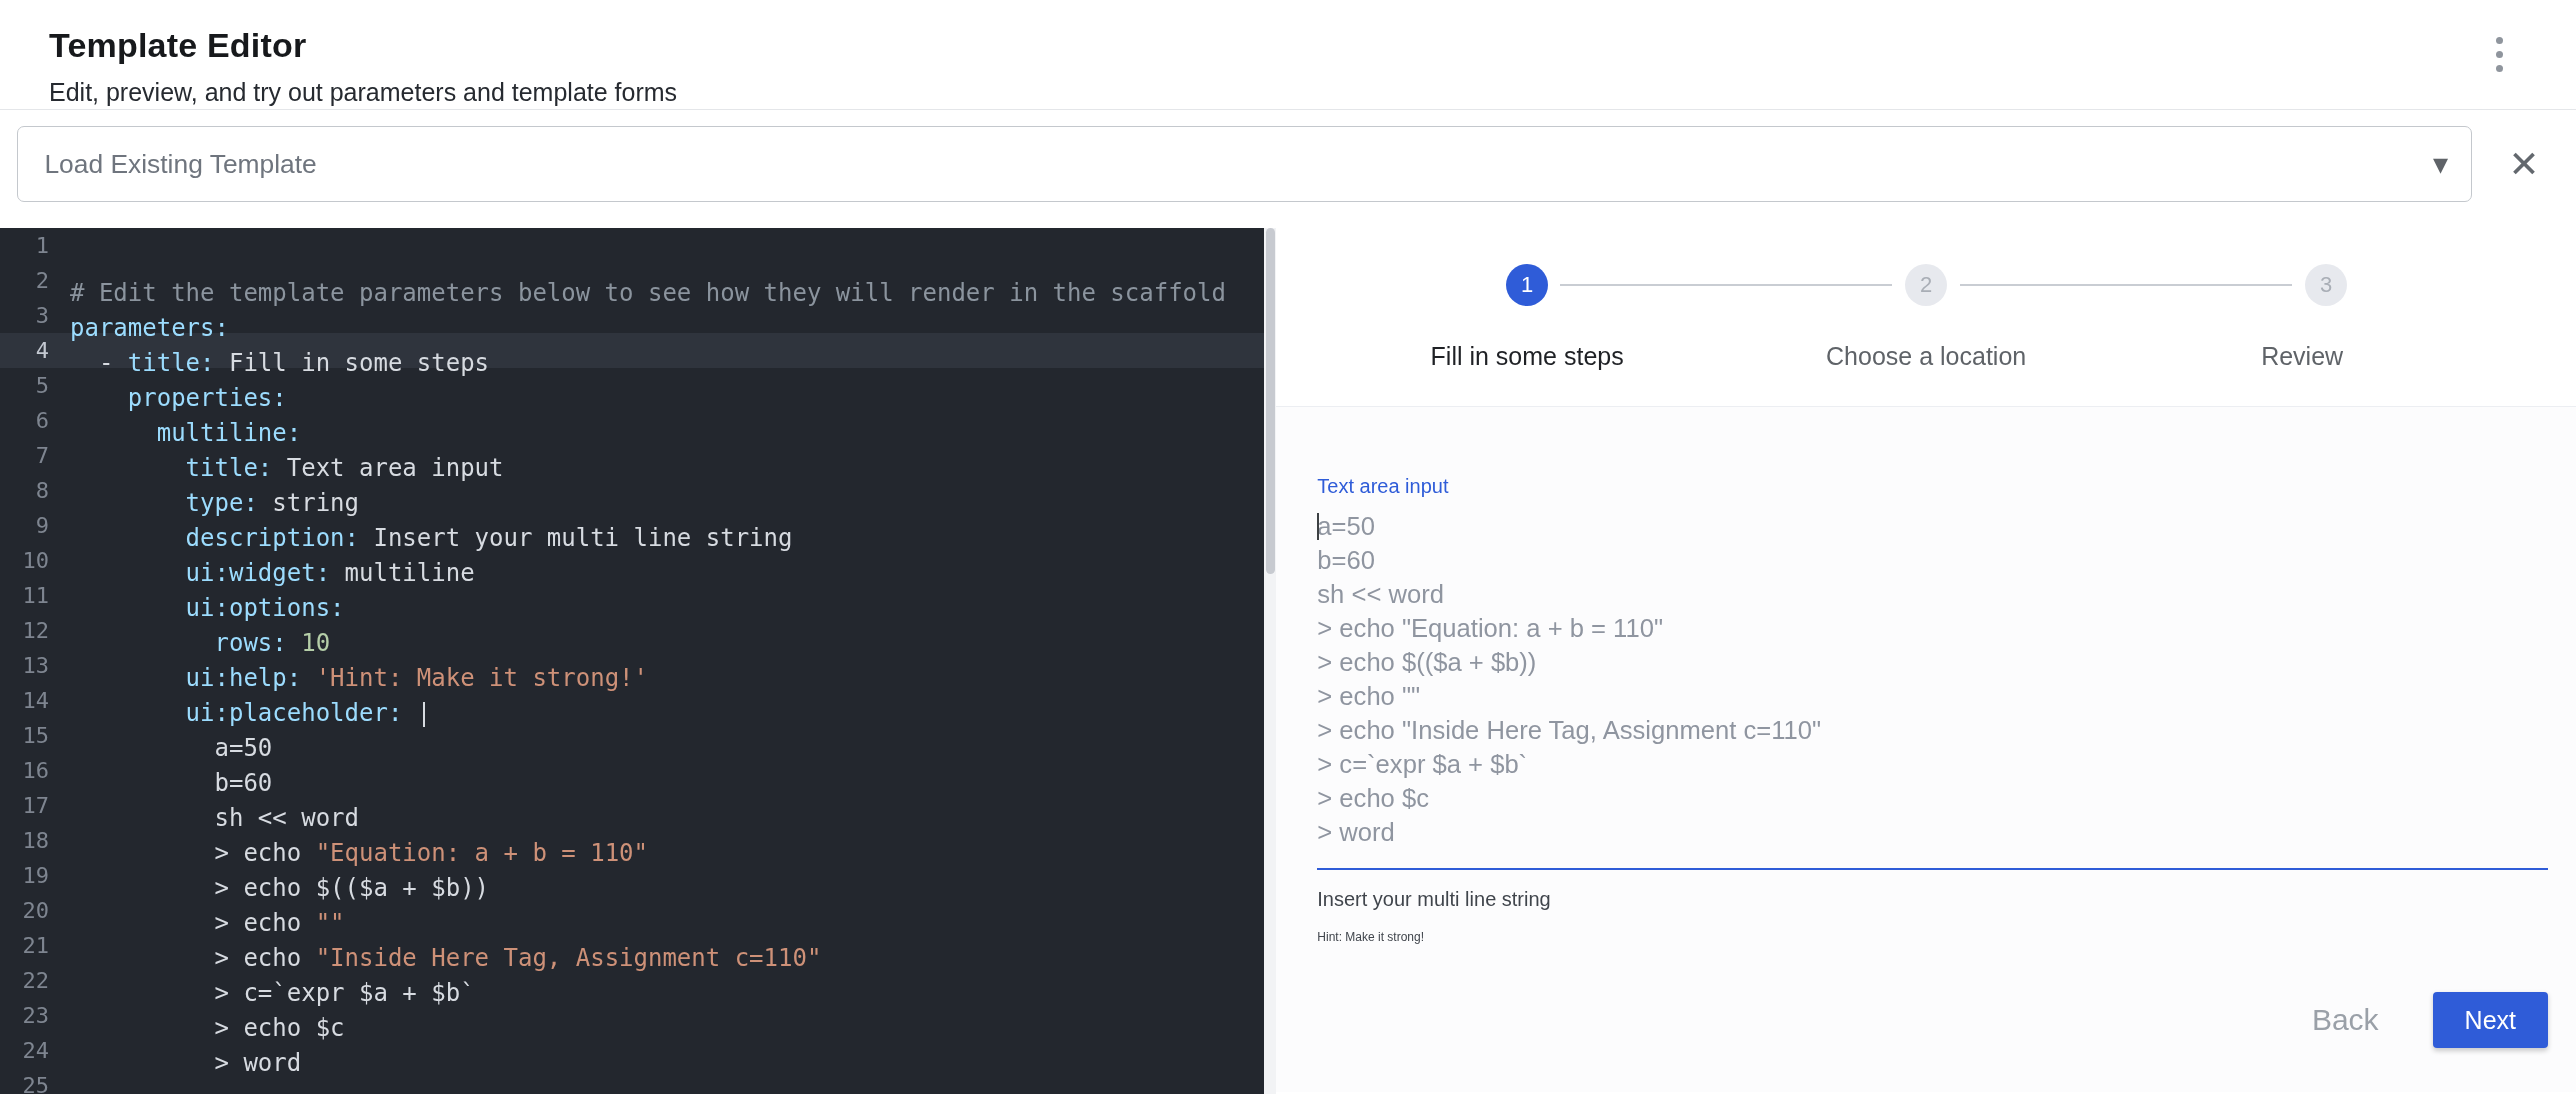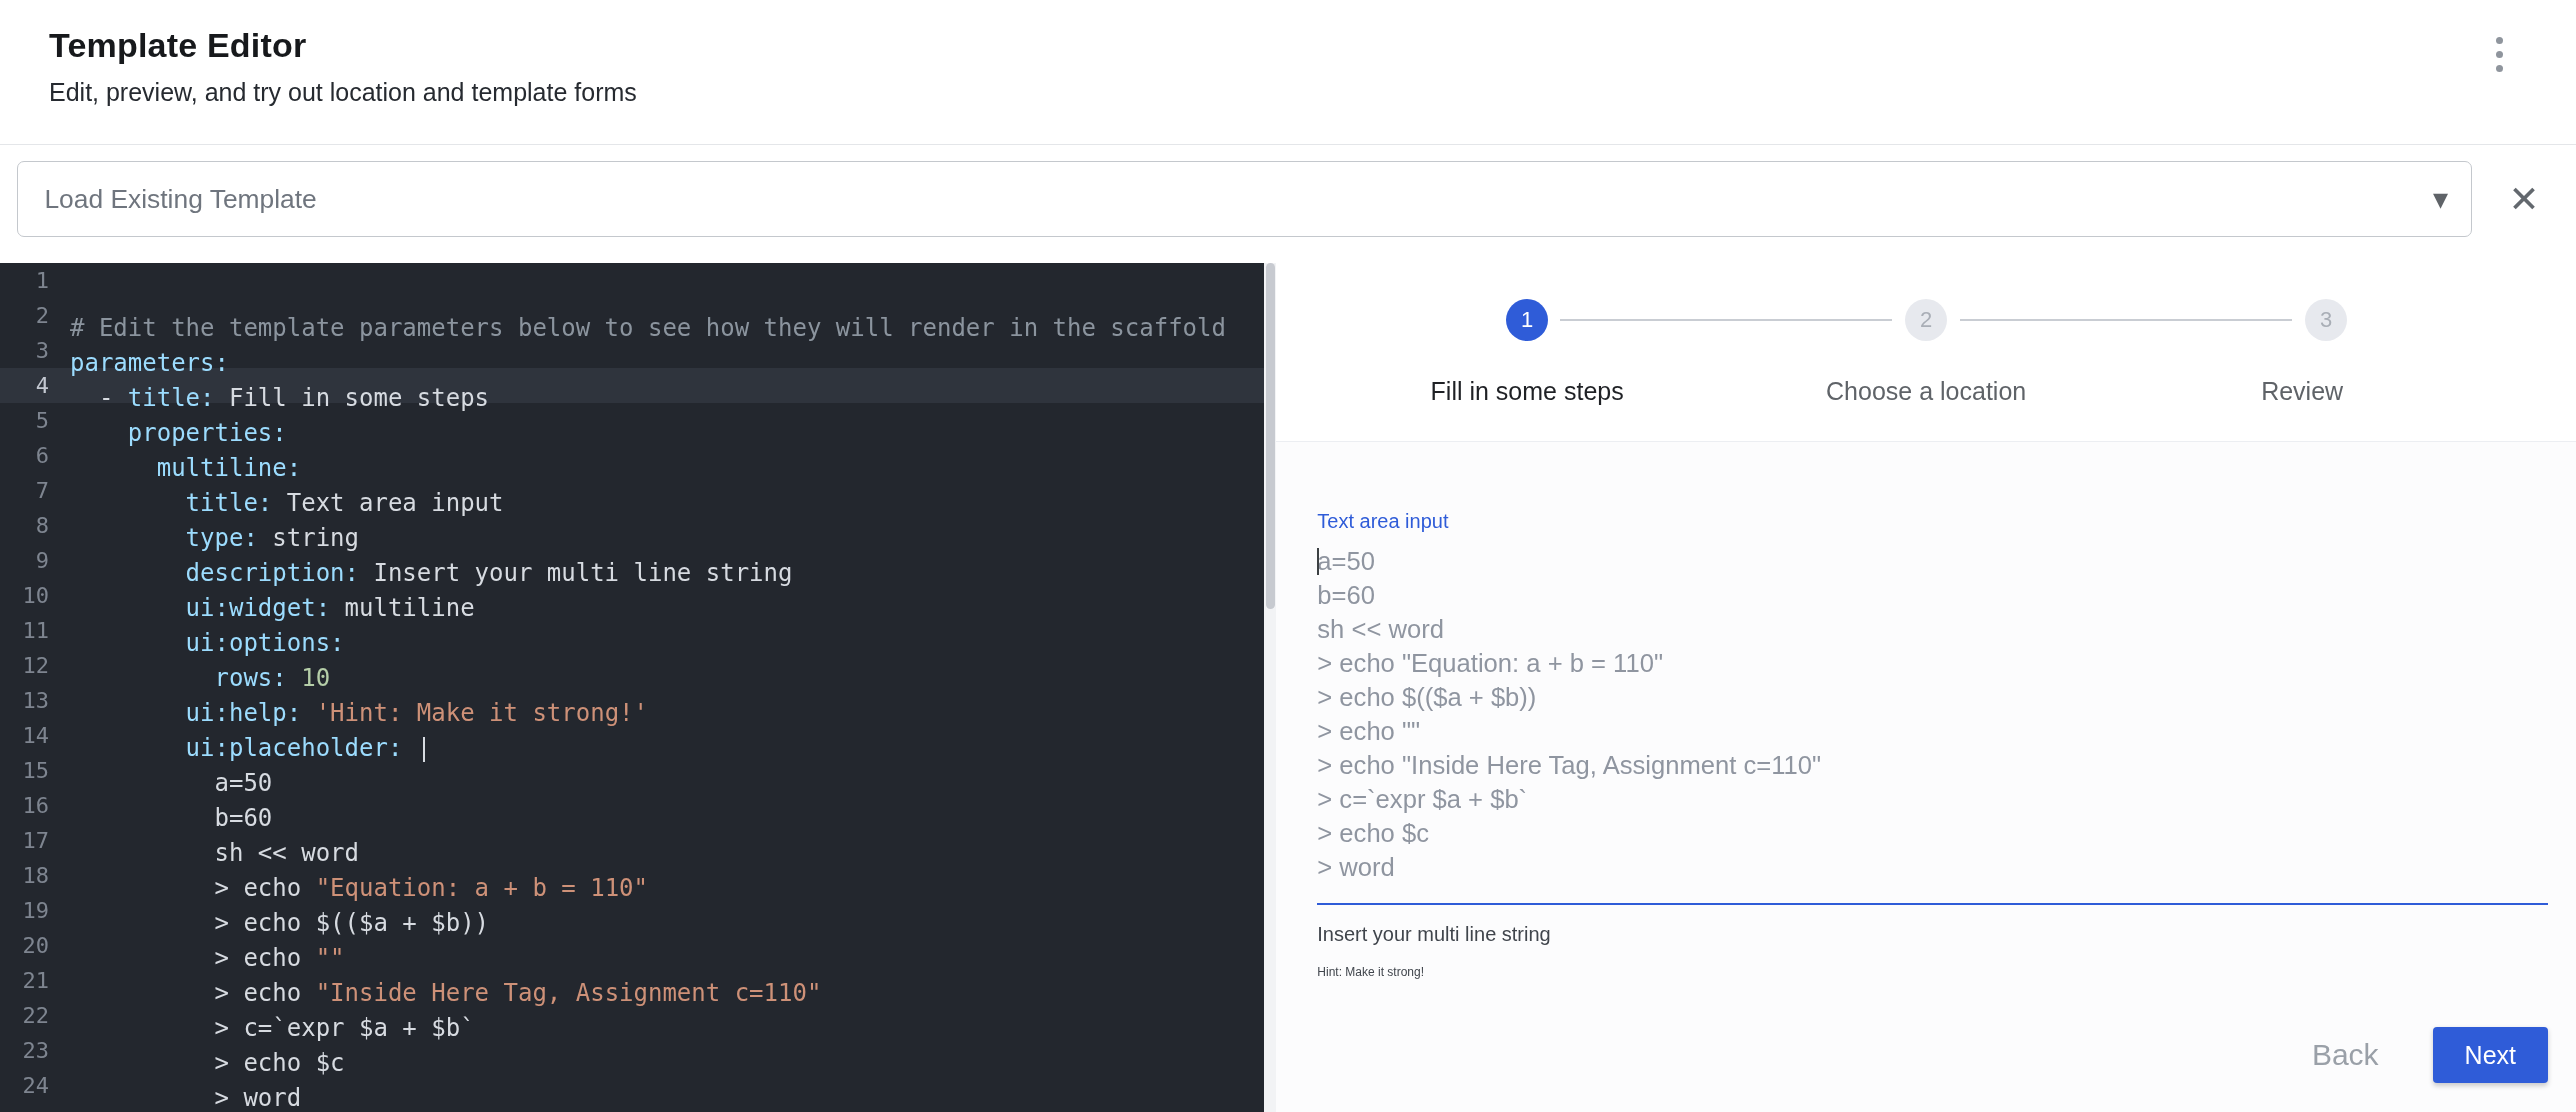--- a/index.html
+++ b/index.html
@@ -3,21 +3,21 @@
 <meta charset="utf-8">
 <style>
   html,body{margin:0;padding:0;}
   body{
     width:2576px;height:1113px;overflow:hidden;background:#ffffff;
     font-family:"Liberation Sans", sans-serif;color:#1b1d21;
     --accent:#2f5cd8;--editor-bg:#23272e;--active-line:#2f343d;--gutter:#7e8590;
     --code-text:#d7dbe1;--key:#9cdcfe;--string:#ce9178;--number:#b5cea8;--comment:#8b949e;
   }
   
-  .app-header{height:145px;box-sizing:border-box;border-bottom:1.8px solid #e4e6e9;
+  .app-header{height:110px;box-sizing:border-box;border-bottom:1.8px solid #e4e6e9;
     padding:26.4px 0 0 49px;position:relative;}
   .app-title{font-size:34px;font-weight:700;letter-spacing:0.2px;color:#17191c;}
   .app-subtitle{font-size:25px;margin-top:12.3px;color:#262a30;}
   .kebab-btn{position:absolute;right:49px;top:26.4px;width:56px;height:56px;border-radius:50%;
     display:flex;align-items:center;justify-content:center;cursor:pointer;}
   .kebab-icon{display:flex;flex-direction:column;gap:7px;}
   .kebab-icon i{width:7px;height:7px;border-radius:50%;background:#8f959d;display:block;}
   
   .loader-row{display:flex;align-items:center;margin:16px 0 4px 17px;height:76px;}
   .select-box{flex:1;height:76px;box-sizing:border-box;border:1.8px solid #c4c8cd;border-radius:7px;
@@ -64,21 +64,21 @@
   .actions{display:flex;justify-content:flex-end;align-items:center;gap:48px;margin-top:48px;}
   .back-btn{font-size:30px;font-weight:500;color:#9aa0a8;background:none;border:none;font-family:inherit;cursor:default;}
   .next-btn{font-size:25px;font-weight:500;color:#fff;background:var(--accent);border:none;border-radius:4px;
     height:56px;padding:0 32px;font-family:inherit;cursor:pointer;box-shadow:0 2.6px 5.3px rgba(0,0,0,.2);}
 </style>
 </head>
 <body style="--accent: #2f5cd8; --editor-bg: #23272e; --active-line: #2f343d; --gutter: #7e8590; --code-text: #d7dbe1; --key: #9cdcfe; --string: #ce9178; --number: #b5cea8; --comment: #8b949e;">
 
 <div class="app-header">
   <div class="app-title">Template Editor</div>
-  <div class="app-subtitle">Edit, preview, and try out location and template forms</div>
+  <div class="app-subtitle">Edit, preview, and try out parameters and template forms</div>
   <div class="kebab-btn">
     <span class="kebab-icon">
         <i></i>
         <i></i>
         <i></i>
       </span>
   </div>
 </div>
 
 <div class="loader-row">

